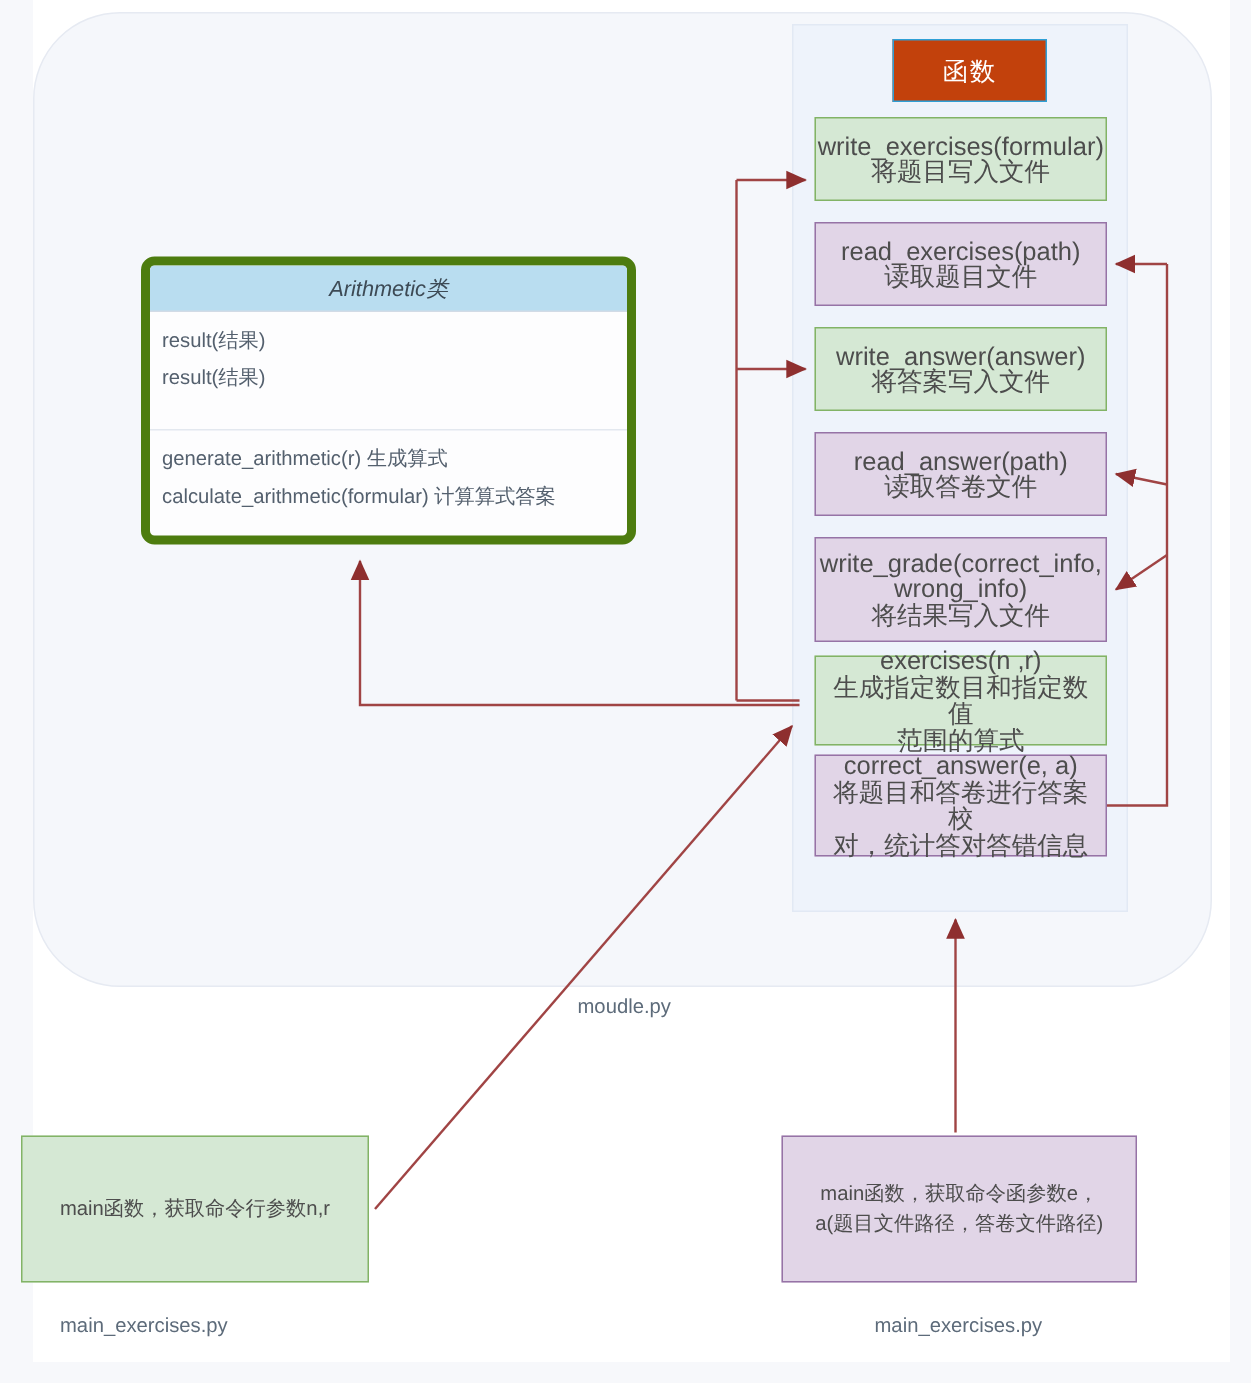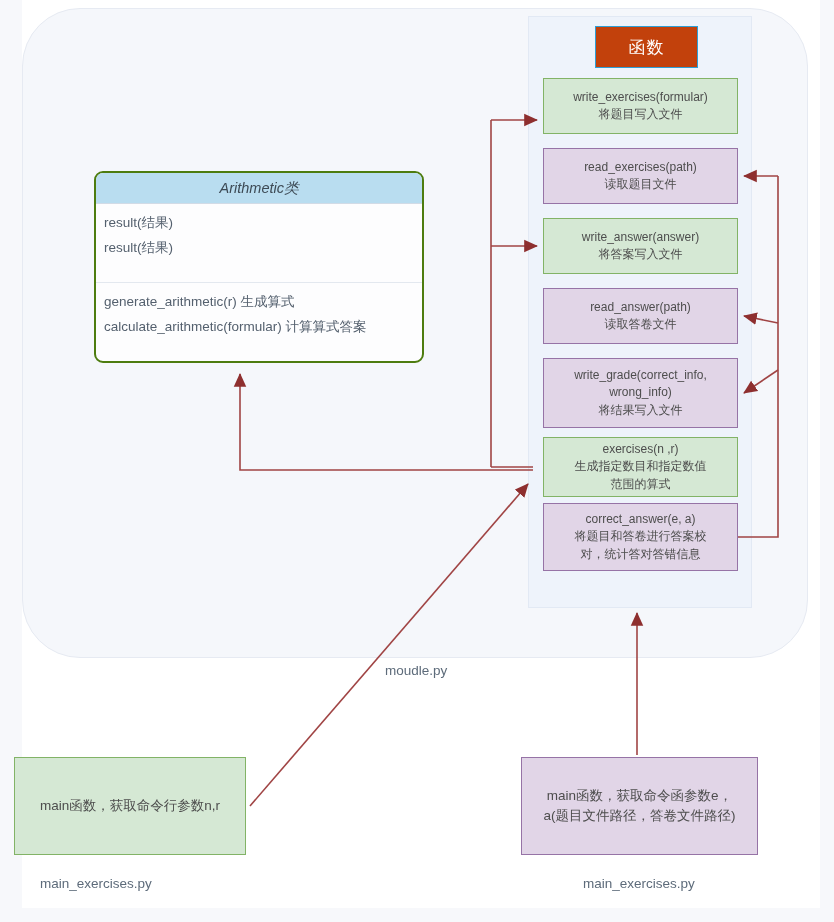--- a/index.html
+++ b/index.html
@@ -36,39 +36,39 @@
     position:absolute;left:595px;top:26px;width:103px;height:42px;
     background:#c2410c;border:1px solid #2e9fd6;box-sizing:border-box;
     color:#ffffff;font-size:17px;display:flex;align-items:center;justify-content:center;
     letter-spacing:1px;
   }
 
   
   .fbox{
     position:absolute;left:543px;width:195px;box-sizing:border-box;
     display:flex;align-items:center;justify-content:center;
-    text-align:center;font-size:12px;line-height:17.5px;color:#4d4d4d;
+    text-align:center;font-size:17px;line-height:17.5px;color:#4d4d4d;
     padding:3px 5px;
   }
   .fbox.green{background:#d5e8d4;border:1px solid #82b366;}
   .fbox.purple{background:#e1d5e7;border:1px solid #9673a6;}
   .fbox .txt{white-space:pre-line;}
 
   #box-write-exercises{top:78px;height:56px;}
   #box-read-exercises{top:148px;height:56px;}
   #box-write-answer{top:218px;height:56px;}
   #box-read-answer{top:288px;height:56px;}
   #box-write-grade{top:358px;height:70px;}
   #box-exercises{top:437px;height:60px;}
   #box-correct-answer{top:503px;height:68px;}
 
   
   #class-card{
     position:absolute;left:94px;top:171px;width:330px;height:192px;
-    background:#fdfdfe;border:2px solid #4d7c0f;border-radius:9px;
+    background:#fdfdfe;border:6px solid #4d7c0f;border-radius:9px;
     box-sizing:border-box;overflow:hidden;
   }
   #class-card-header{
     height:30px;background:#b9ddf0;border-bottom:1px solid #d2dbe6;
     display:flex;align-items:center;justify-content:center;
     font-style:italic;font-size:14.5px;color:#3d4a55;
   }
   .card-section{padding:6px 8px 4px 8px;}
   .card-section.attrs{height:78px;box-sizing:border-box;}
   #class-divider{height:1px;background:#e3e8ef;margin:0;}

